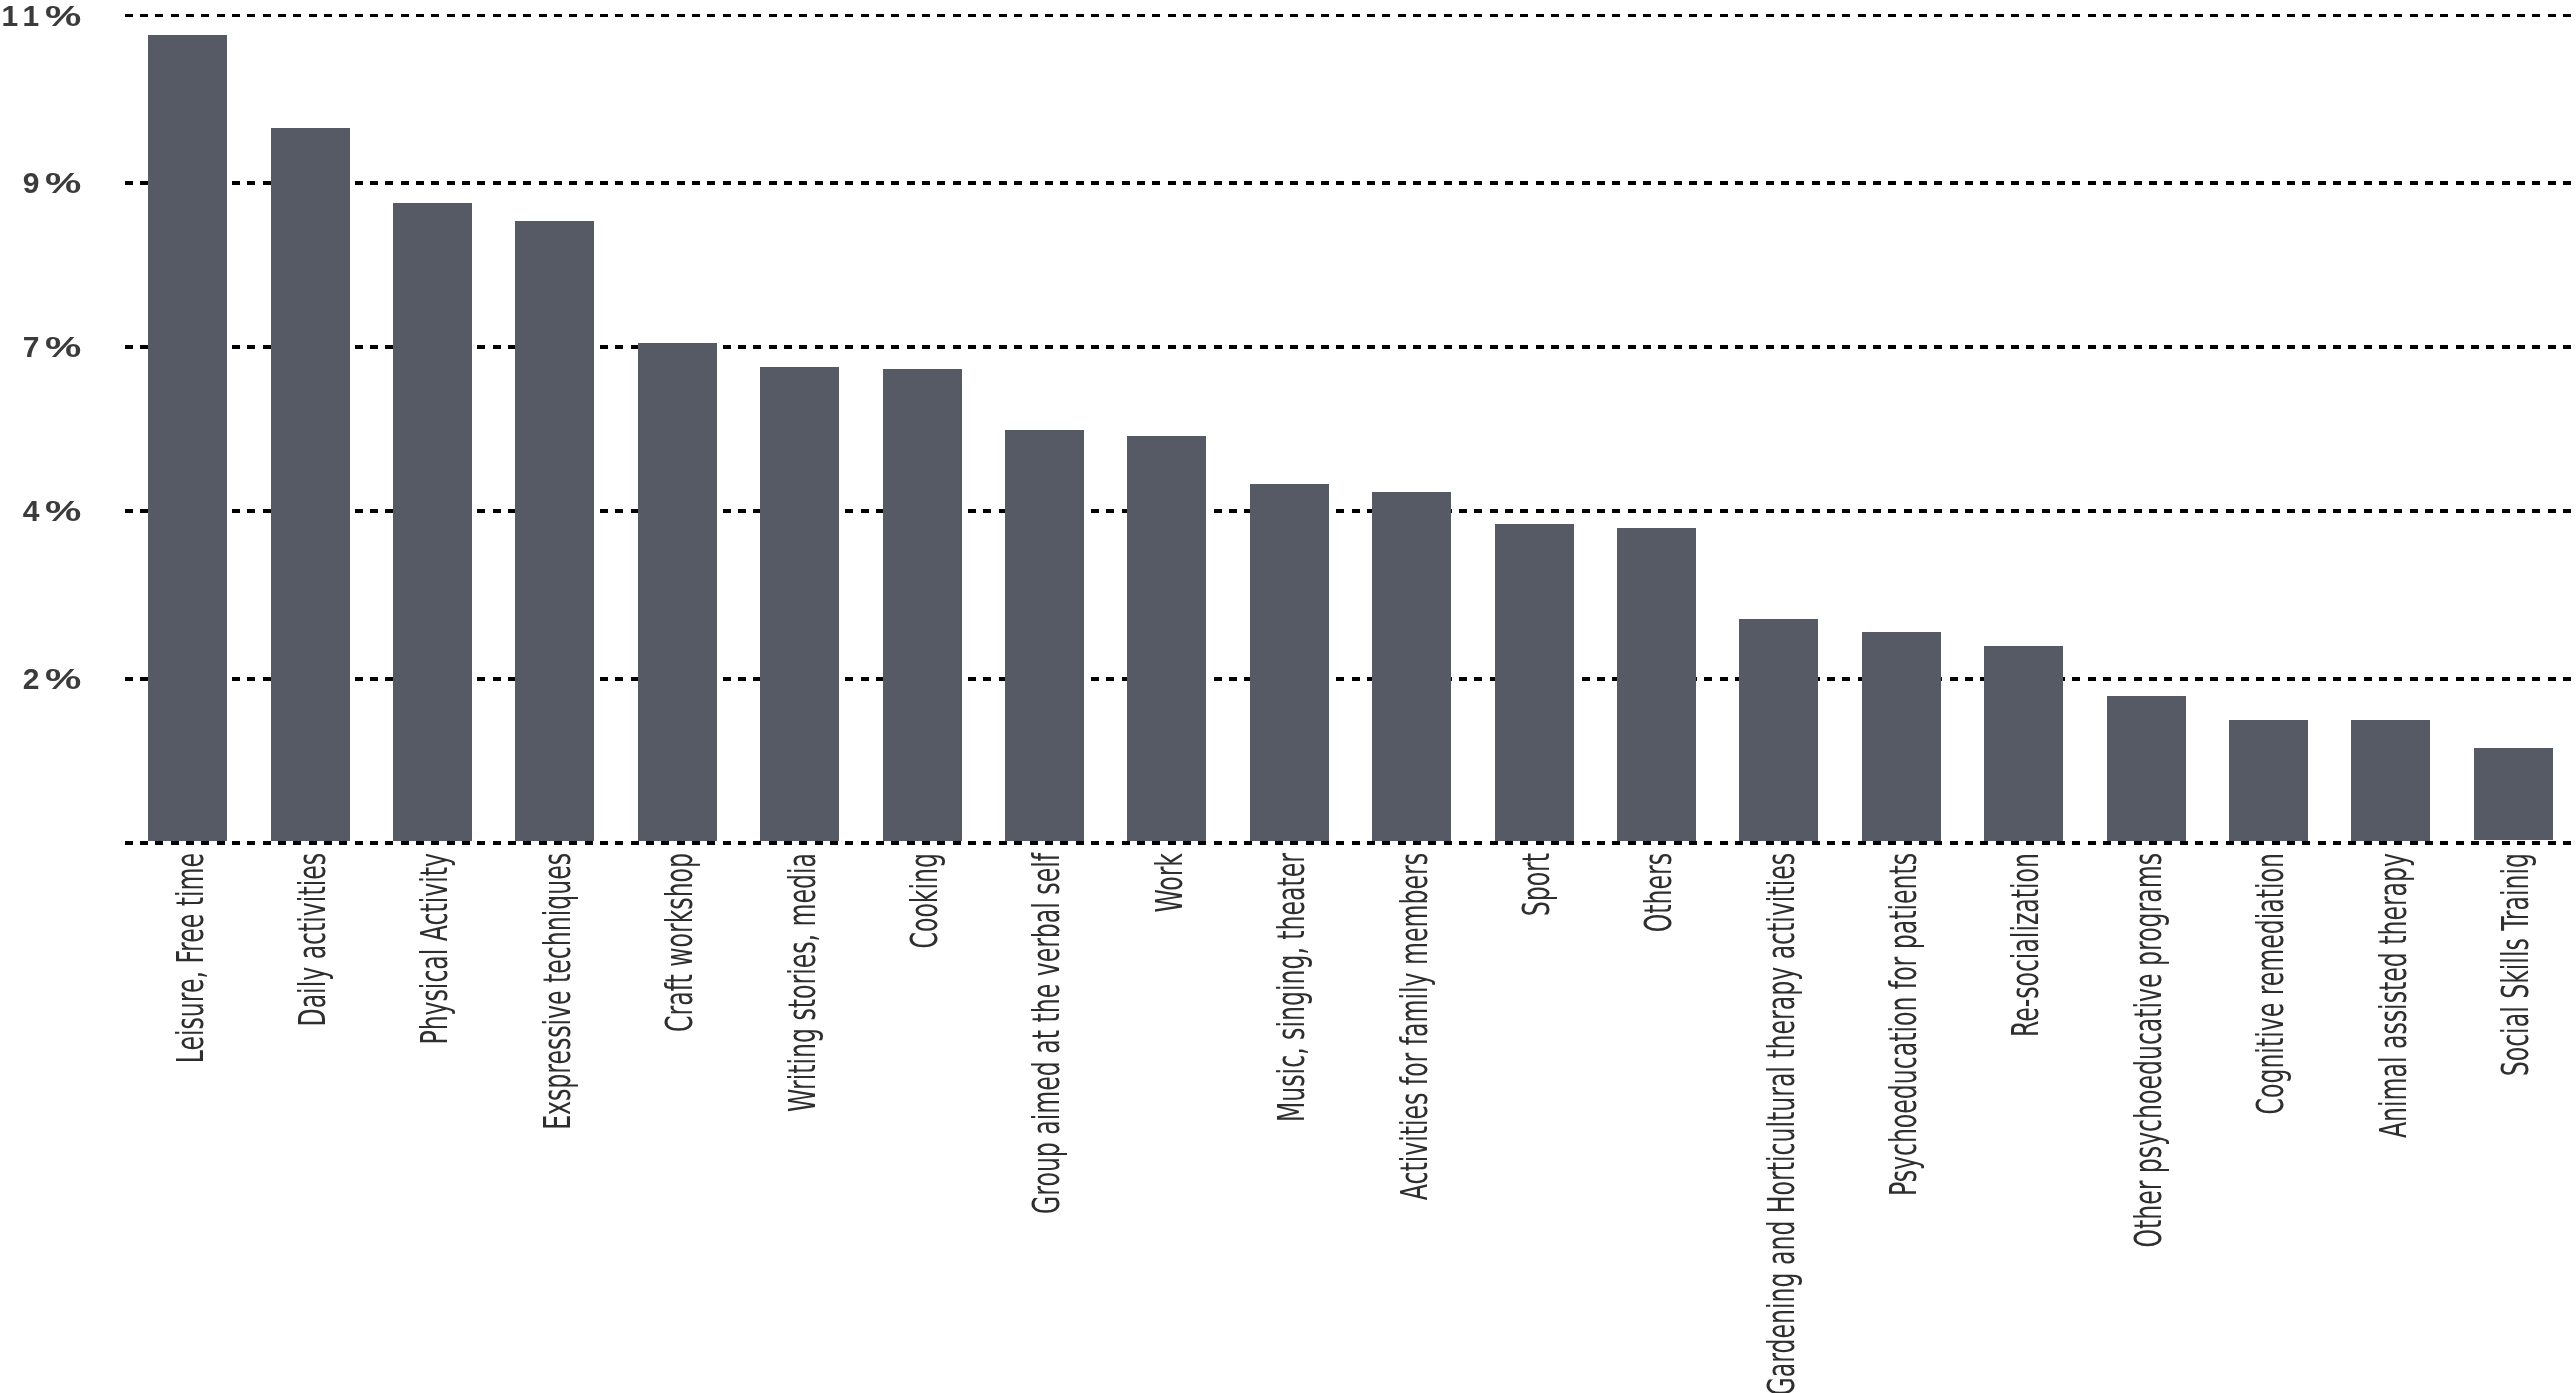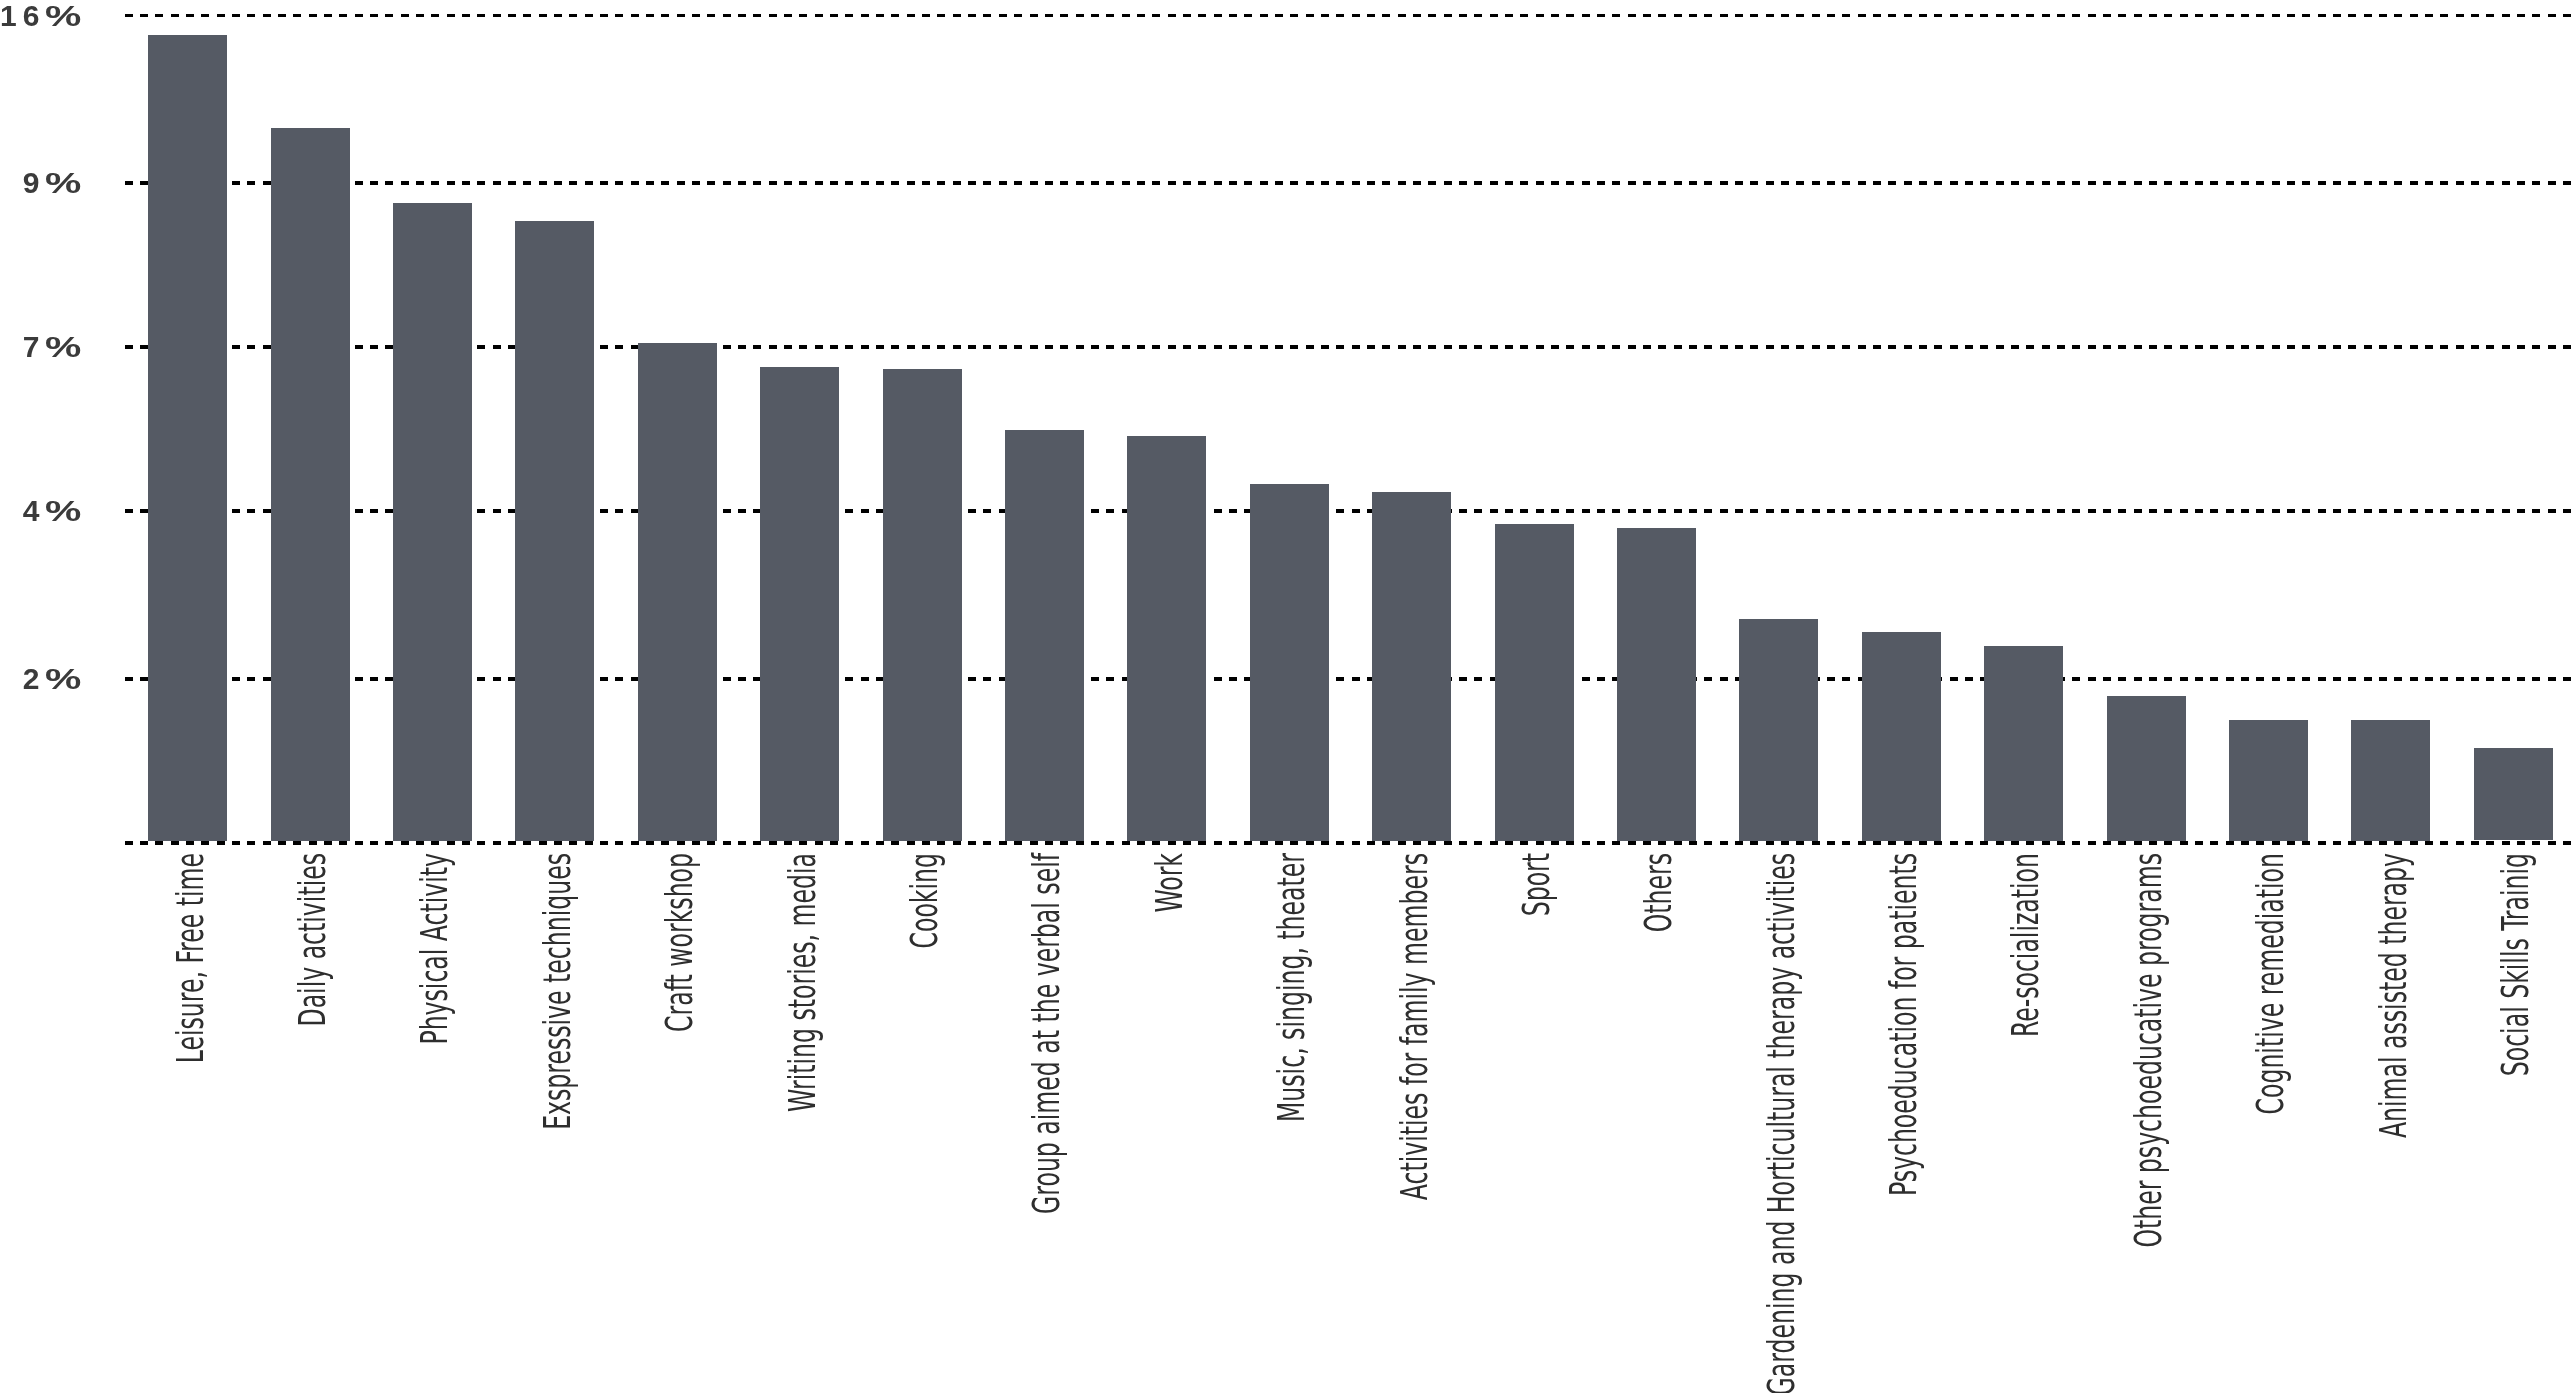--- a/index.html
+++ b/index.html
@@ -995,21 +995,21 @@
           <span class="dash" style="left:2471px;width:7.9px"></span>
           <span class="dash" style="left:2486px;width:7.9px"></span>
           <span class="dash" style="left:2502px;width:7.9px"></span>
           <span class="dash" style="left:2517px;width:7.9px"></span>
           <span class="dash" style="left:2532px;width:7.9px"></span>
           <span class="dash" style="left:2548px;width:7.9px"></span>
           <span class="dash" style="left:2563px;width:7.9px"></span>
         </div>
     </div>
     <div>
-      <div class="ytick" style="top: 1.2px; width: 78px;"><span>16</span><span class="pct">%</span></div>
+      <div class="ytick" style="top: 1.2px; width: 78px;"><span>11</span><span class="pct">%</span></div>
       <div class="ytick" style="top: 168px; width: 78px;"><span>9</span><span class="pct">%</span></div>
       <div class="ytick" style="top: 332px; width: 78px;"><span>7</span><span class="pct">%</span></div>
       <div class="ytick" style="top: 496px; width: 78px;"><span>4</span><span class="pct">%</span></div>
       <div class="ytick" style="top: 664px; width: 78px;"><span>2</span><span class="pct">%</span></div>
     </div>
     <div>
       <div class="bar" style="left: 148px; top: 35px; width: 79px; height: 806px; background: rgb(85, 90, 100);"></div>
       <div class="bar" style="left: 271px; top: 128px; width: 79px; height: 713px; background: rgb(85, 90, 100);"></div>
       <div class="bar" style="left: 393px; top: 203px; width: 79px; height: 638px; background: rgb(85, 90, 100);"></div>
       <div class="bar" style="left: 515px; top: 221px; width: 79px; height: 620px; background: rgb(85, 90, 100);"></div>

